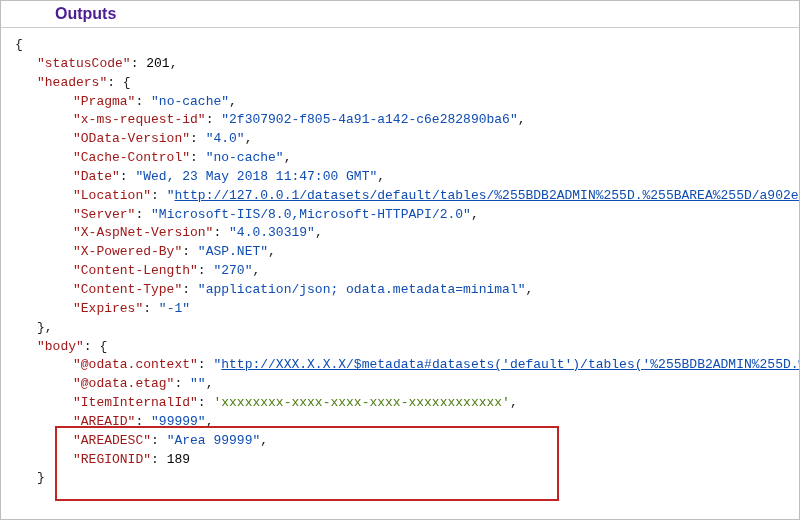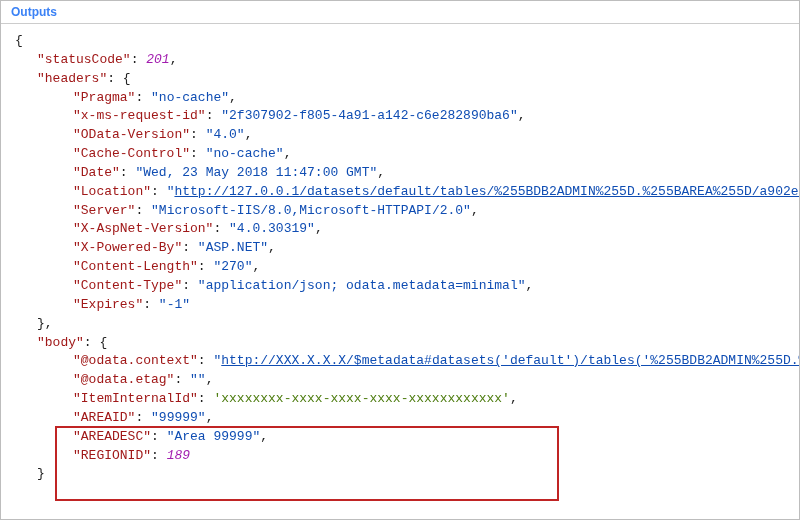--- a/index.html
+++ b/index.html
@@ -15,23 +15,24 @@
     width: 800px;
     height: 520px;
     border: 1px solid #bdbdbd;
     overflow: hidden;
     position: relative;
   }
   .panel-header {
     padding: 4px 10px 2px 10px;
   }
   .panel-title {
-    font-size: 12px;
+    font-size: 16px;
     font-weight: 600;
-    color: #3b82f6;
+    color: #4c1d95;
+    margin-left: 44px;
   }
   .panel-subtitle {
     font-size: 12px;
     color: #555;
     margin-top: -1px;
   }
   .hr {
     border-bottom: 1px solid #ccc;
     margin-top: 2px;
   }
@@ -41,21 +42,21 @@
     line-height: 1.45;
     padding: 8px 10px 10px 14px;
     white-space: nowrap;
     overflow: hidden;
   }
   .line { display: block; }
   .i1 { padding-left: 22px; }
   .i2 { padding-left: 58px; }
   .key { color: #a01818; }
   .pun { color: #222; }
-  .num { color: #a21caf; font-style: italic; }
+  .num { color: #000000; }
   .str { color: #0f4db3; }
   .strgray { color: #4d7c0f; }
   .link { color: #0f4db3; text-decoration: underline; cursor: pointer; }
   .highlight-box {
     border: 2px solid #c02424;
     position: absolute;
     left: 54px;
     width: 504px;
     top: 425px;
     height: 75px;

